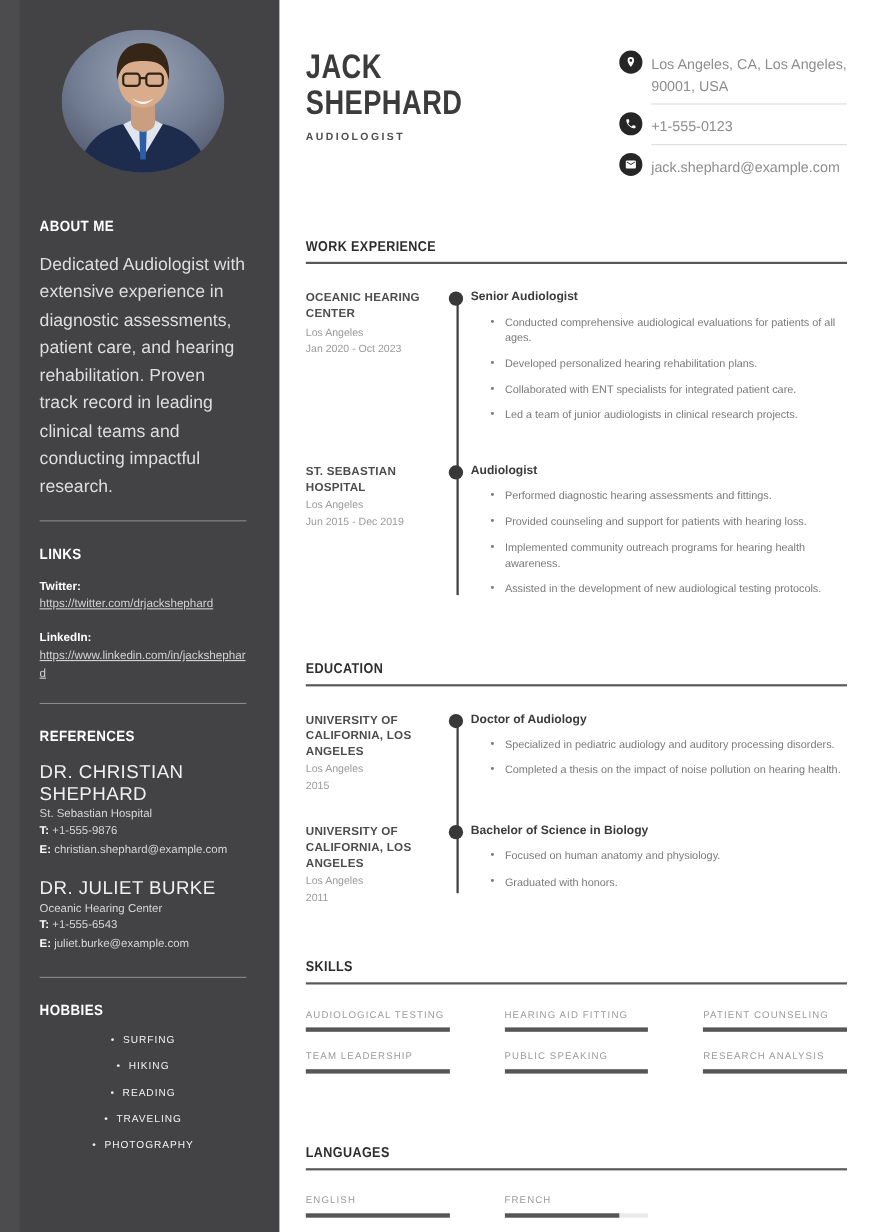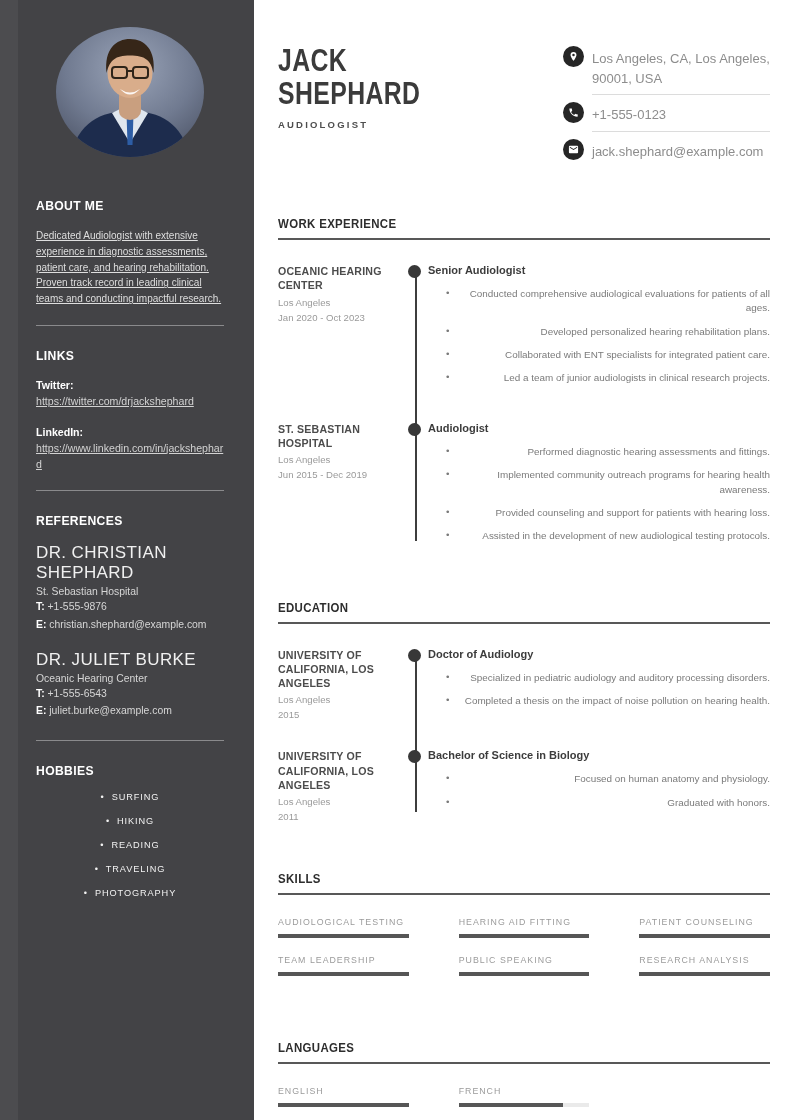--- a/index.html
+++ b/index.html
@@ -14,21 +14,21 @@
     background:#434346;color:#e3e3e3;box-sizing:border-box;
   }
   .edge-stripe{position:absolute;left:0;top:0;width:18px;height:100%;background:rgba(255,255,255,.05);}
   .sb-inner{position:relative;padding:0 30px 0 36px;}
   .photo-wrap{width:148px;height:130px;margin:27px auto 0;}
   .photo-wrap svg{display:block;}
   .sb-h{
     margin-top:41px;font-size:13.5px;font-weight:700;color:#ffffff;
     letter-spacing:.4px;transform:scaleX(.9);transform-origin:left bottom;white-space:nowrap;
   }
-  .sb-text{margin-top:15px;font-size:10px;line-height:1.58;color:#dedede;text-decoration:underline;}
+  .sb-text{margin-top:15px;font-size:16px;line-height:1.58;color:#dedede;}
   .sb-rule{margin-top:18px;height:1px;background:rgba(255,255,255,.38);}
   .link-block{margin-top:15px;font-size:10.6px;line-height:1.5;}
   .link-label{font-weight:700;color:#ffffff;}
   .link-url{color:#d2d2d2;text-decoration:underline;word-break:break-all;}
   .ref-block{margin-top:15px;}
   .ref-name{font-size:17px;color:#f0f0f0;letter-spacing:.4px;}
   .ref-org{margin-top:3px;font-size:10.4px;color:#d6d6d6;}
   .ref-line{margin-top:2px;font-size:10.4px;color:#d6d6d6;line-height:1.45;word-break:break-all;}
   .ref-line:first-of-type{margin-top:8px;}
   .ref-lab{font-weight:700;color:#ffffff;}
@@ -66,21 +66,21 @@
   .entries{position:relative;margin-top:24px;}
   .timeline-line{position:absolute;left:137px;top:8px;bottom:12px;width:2px;background:#3e3e3e;}
   .entry{display:flex;margin-bottom:27px;}
   .entry:last-child{margin-bottom:0;}
   .entry-left{width:137px;flex:none;box-sizing:border-box;padding-right:16px;}
   .org-name{font-size:10.6px;font-weight:700;color:#4c4c4c;line-height:1.35;letter-spacing:.2px;}
   .org-meta{margin-top:3px;font-size:9.6px;color:#9a9a9a;line-height:1.45;}
   .entry-right{flex:1;padding-left:13px;position:relative;}
   .dot{position:absolute;left:-7px;top:1px;width:13px;height:13px;border-radius:50%;background:#383838;}
   .job-title{font-size:11px;font-weight:700;color:#3c3c3c;}
-  .bullets{list-style:none;margin:11px 0 0 18px;padding:0;text-align:right;}
+  .bullets{list-style:none;margin:11px 0 0 18px;padding:0;}
   .bullets li{
     position:relative;padding-left:13px;margin-bottom:9px;
     font-size:9.9px;color:#7a7a7a;line-height:1.45;
   }
   .bullets li::before{content:"•";position:absolute;left:0;top:-1px;color:#7a7a7a;}
   .two-col{display:grid;grid-template-columns:1fr 1fr 1fr;column-gap:50px;margin-top:22px;}
   .bar-item{margin-bottom:17px;}
   .bar-label{font-size:8.8px;letter-spacing:1px;color:#9b9b9b;}
   .bar-track{margin-top:7px;height:4px;background:#eaeaea;}
   .bar-fill{height:4px;background:#565656;}
@@ -228,22 +228,22 @@
         <div class="entry-left">
           <div class="org-name">ST. SEBASTIAN HOSPITAL</div>
           <div class="org-meta">Los Angeles</div>
           <div class="org-meta" style="margin-top:1px;">Jun 2015 - Dec 2019</div>
         </div>
         <div class="entry-right">
           <span class="dot"></span>
           <div class="job-title">Audiologist</div>
           <ul class="bullets">
             <li>Performed diagnostic hearing assessments and fittings.</li>
+            <li>Provided counseling and support for patients with hearing loss.</li>
             <li>Implemented community outreach programs for hearing health awareness.</li>
-            <li>Provided counseling and support for patients with hearing loss.</li>
             <li>Assisted in the development of new audiological testing protocols.</li>
           </ul>
         </div>
       </div>
     </div>
   </section>
 
   <section class="section">
     <div class="sec-h">EDUCATION</div>
     <div class="sec-rule"></div>

